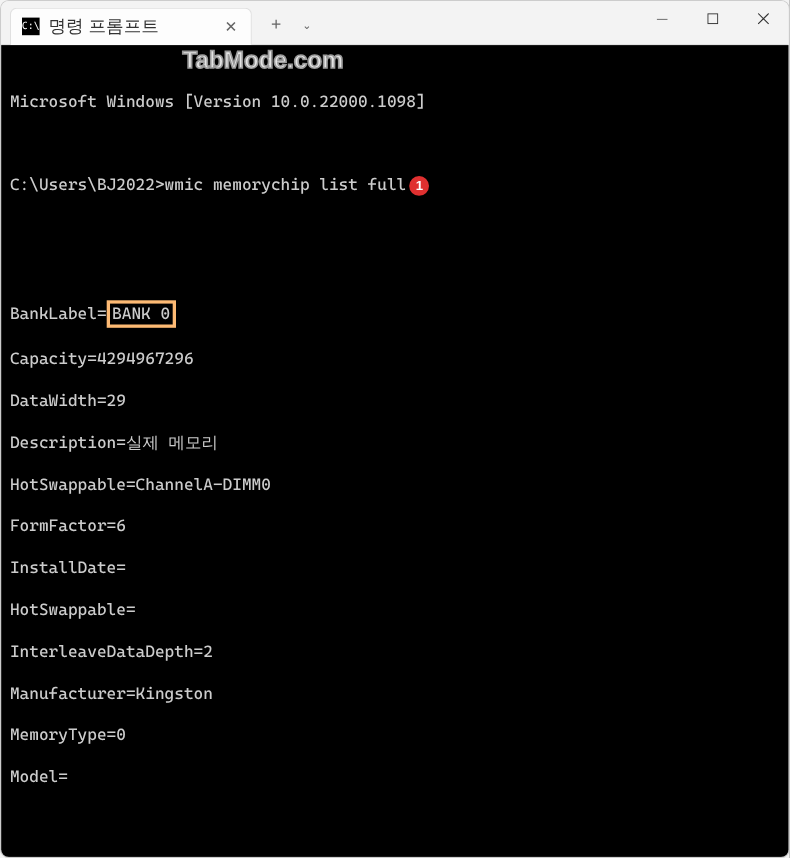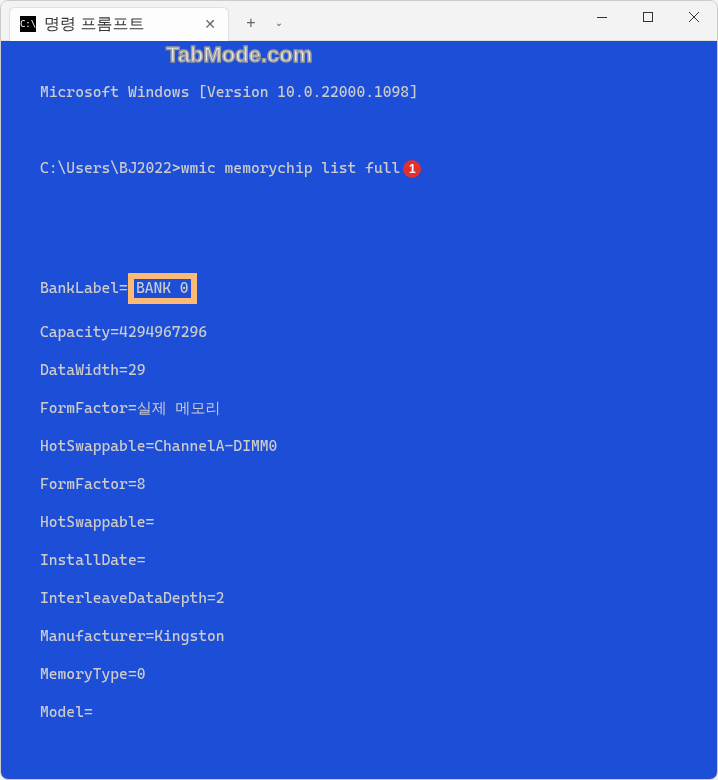--- a/index.html
+++ b/index.html
@@ -110,21 +110,21 @@
       width: 46px;
       height: 32px;
       display: flex;
       align-items: center;
       justify-content: center;
       cursor: pointer;
       color: #333;
     }
     
     .terminal {
-      background: #1d4ed8;
+      background: #000000;
       color: #cccccc;
       font-family: 'Cascadia Mono', 'Consolas', monospace;
       font-size: 15px;
       line-height: 19px;
       padding: 4px 8px;
       height: calc(100% - 40px);
       overflow: hidden;
       white-space: pre;
       position: relative;
     }
@@ -157,28 +157,27 @@
       color: #fff;
       border-radius: 50%;
       font-size: 12px;
       font-weight: bold;
       vertical-align: middle;
       margin-left: 3px;
       font-family: Arial, sans-serif;
     }
     
     .highlight-box {
-      border: 6px solid #fdba74;
+      border: 3px solid #fdba74;
       padding: 0 2px;
       display: inline-block;
     }
     
     .terminal-line {
       display: block;
-      margin-left: 31px;
     }
   </style>
 </head>
 <body>
 
 <div class="title-bar">
   <div class="tab">
     <div class="tab-icon">C:\</div>
     <span class="tab-title">명령 프롬프트</span>
     <span class="tab-close">✕</span>
@@ -207,25 +206,25 @@
 <div class="terminal">
 <div class="watermark">TabMode.com</div>
 <span class="terminal-line">Microsoft Windows [Version 10.0.22000.1098]</span>
 <span class="terminal-line"> </span>
 <span class="terminal-line prompt-line"><span>C:\Users\BJ2022&gt;</span><span>wmic memorychip list full</span><span class="marker">1</span></span>
 <span class="terminal-line"> </span>
 <span class="terminal-line"> </span>
 <span class="terminal-line"><span>BankLabel=</span><span class="highlight-box">BANK 0</span></span>
 <span class="terminal-line">Capacity=4294967296</span>
 <span class="terminal-line">DataWidth=29</span>
-<span class="terminal-line">FormFactor=실제 메모리</span>
+<span class="terminal-line">Description=실제 메모리</span>
 <span class="terminal-line">HotSwappable=ChannelA-DIMM0</span>
-<span class="terminal-line">FormFactor=8</span>
+<span class="terminal-line">FormFactor=6</span>
+<span class="terminal-line">InstallDate=</span>
 <span class="terminal-line">HotSwappable=</span>
-<span class="terminal-line">InstallDate=</span>
 <span class="terminal-line">InterleaveDataDepth=2</span>
 <span class="terminal-line">Manufacturer=Kingston</span>
 <span class="terminal-line">MemoryType=0</span>
 <span class="terminal-line">Model=</span>
 
 
 
 
 
 

